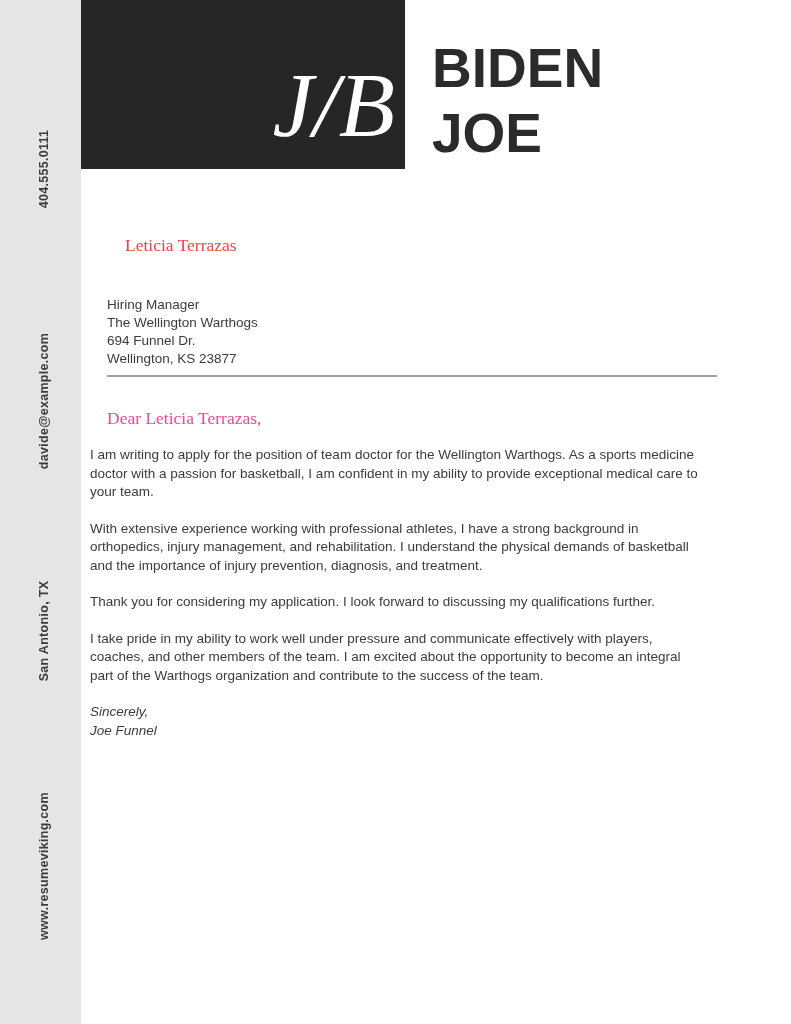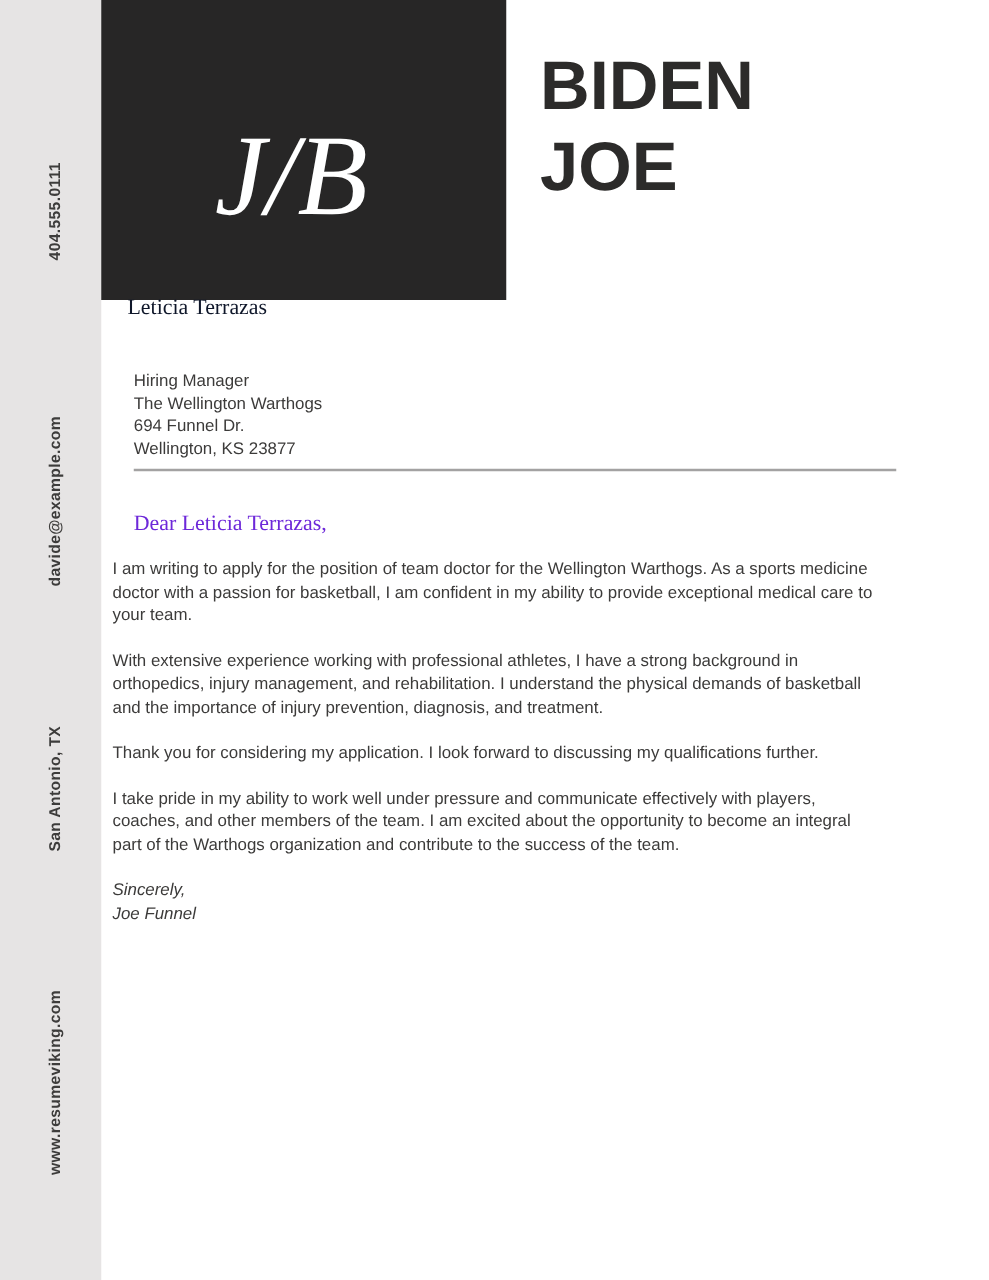--- a/index.html
+++ b/index.html
@@ -29,23 +29,23 @@
     color: var(--side-text, #3d3c3b);
   }
   .side-phone    { top: 169px; }
   .side-email    { top: 401px; }
   .side-location { top: 631px; }
   .side-website  { top: 866px; }
 
   
   .brand-box {
     position: absolute; left: 81px; top: 0;
-    width: 324px; height: 240px;
+    width: 324px; height: 169px;
     background: var(--accent-black, #272626);
-    display: flex; align-items: center; justify-content: center;
+    display: flex; align-items: center; justify-content: flex-end;
   }
   .monogram {
     font-family: "Liberation Serif", serif;
     font-style: italic;
     font-size: 92px;
     color: #ffffff;
     transform: translate(-10px, 20px);
     line-height: 1;
   }
 
@@ -55,42 +55,42 @@
     font-weight: bold;
     font-size: 55px;
     line-height: 65px;
     color: var(--name-text, #2c2b2a);
     letter-spacing: 0px;
   }
   .applicant-name span { display: block; }
 
   
   .recipient-name {
-    position: absolute; left: 102px; top: 235px;
+    position: absolute; left: 125px; top: 235px;
     font-family: "Liberation Serif", serif;
     font-size: 17.5px;
-    color: #0f172a;
+    color: #ef4444;
   }
   .recipient-address {
     position: absolute; left: 107px; top: 272px;
     font-size: 13.5px;
     line-height: 18px;
     color: var(--body-text, #3c3b3a);
     margin-top: 24px;
   }
   .divider {
     position: absolute; left: 107px; top: 375px;
     width: 610px; height: 0;
     border-top: 2px solid var(--divider-gray, #a3a2a2);
   }
   .salutation {
     position: absolute; left: 107px; top: 408px;
     font-family: "Liberation Serif", serif;
     font-size: 17.5px;
-    color: #6d28d9;
+    color: #ec4899;
   }
   .letter-body {
     position: absolute; left: 90px; top: 446px;
     width: 612px;
     font-size: 13.5px;
     line-height: 18.5px;
     color: var(--body-text, #3c3b3a);
   }
   .letter-body p { margin: 0 0 18px 0; }
   .closing { margin-top: 18px; font-style: italic; }

